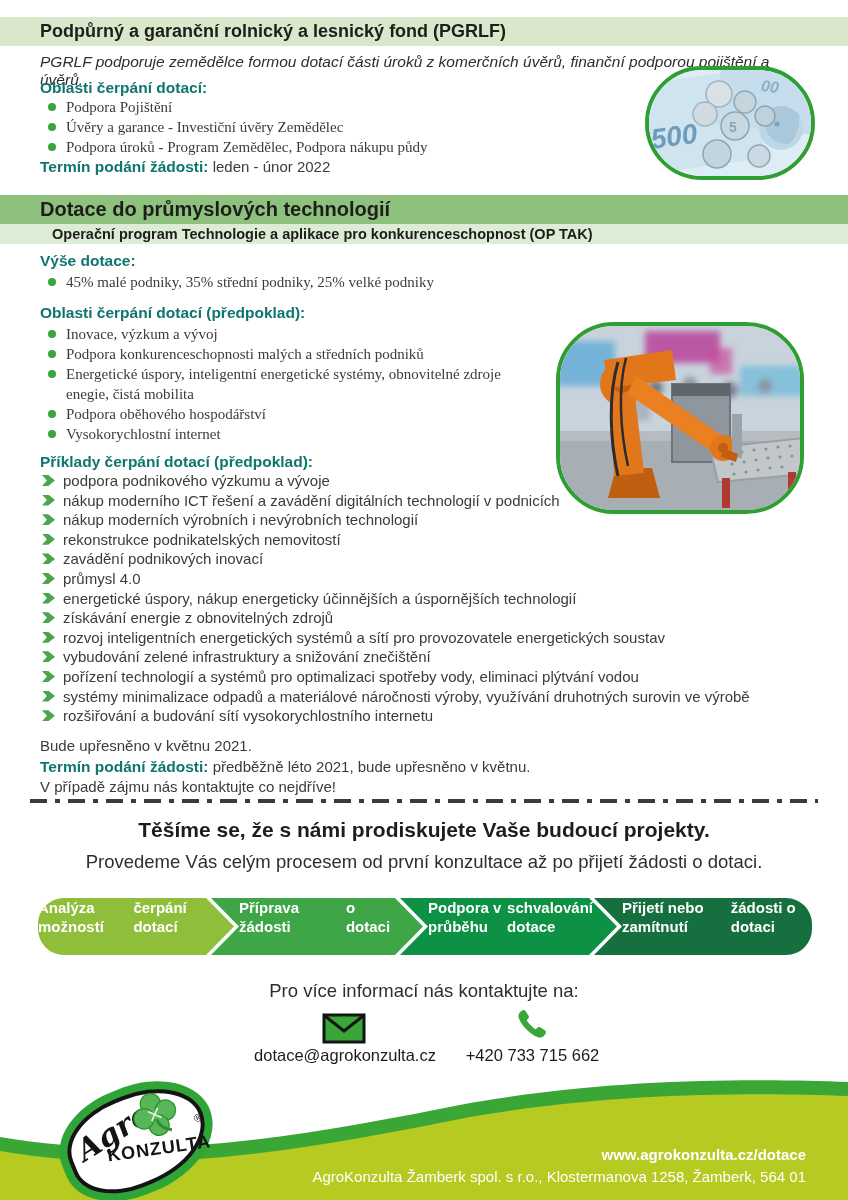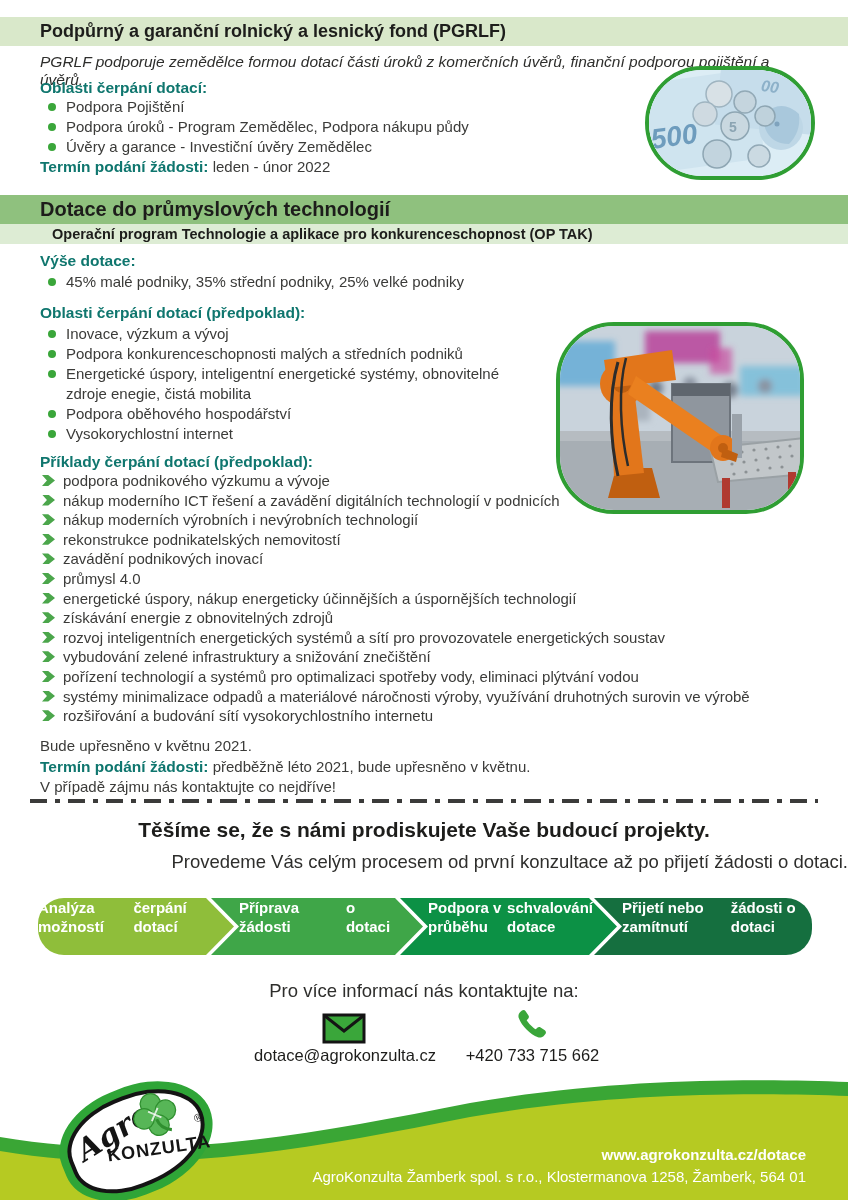--- a/index.html
+++ b/index.html
@@ -13,37 +13,37 @@
   .bar-green .t { font-size:20px; font-weight:bold; color:#1d1d1b; line-height:29px; padding-left:40px; }
   .bar-sub { position:absolute; left:0; top:224px; width:848px; height:20px; background:#ddecd4; }
   .bar-sub .t { font-size:14.5px; font-weight:bold; color:#1d1d1b; line-height:20px; padding-left:52px; }
 
   .abs { position:absolute; }
   .intro { left:40px; top:53px; width:760px; font-size:15.5px; font-style:italic; color:#2e2e2c; }
   .label { font-size:15.5px; font-weight:bold; color:#0f766e; }
   .body-line { font-size:15px; color:#3b3b39; }
 
   ul.dots { list-style:none; }
-  ul.dots li { display:flex; align-items:flex-start; line-height:20px; font-size:15px; }
+  ul.dots li { display:flex; align-items:flex-start; line-height:20px; font-size:15px;font-family:Liberation Serif, serif; }
   ul.dots li .dot { flex:0 0 auto; width:8px; height:8px; border-radius:50%; background:#3aa63a; margin:6px 10px 0 8px; }
 
   ul.arrows { list-style:none; }
   ul.arrows li { display:flex; align-items:flex-start; line-height:19.6px; font-size:15px; }
   ul.arrows li .arr { flex:0 0 auto; width:13px; height:11px; margin:4px 8px 0 2px;
       background:#4ba64b; clip-path:polygon(0 0, 48% 0, 100% 50%, 48% 100%, 0 100%, 38% 50%); }
 
   .photo { position:absolute; border-radius:58px; border:4px solid #2f9e33; overflow:hidden; background:#e8f3f8; }
   #money-photo { left:645px; top:66px; width:170px; height:114px; }
   #robot-photo { left:556px; top:322px; width:248px; height:192px; }
 
   .dashline { position:absolute; left:30px; top:799px; width:788px; height:4px;
       background:repeating-linear-gradient(90deg,#3b3b3a 0 17px, transparent 17px 25px, #3b3b3a 25px 30px, transparent 30px 38px); }
 
   .headline { position:absolute; left:0; top:818px; width:848px; text-align:center; font-size:21px; font-weight:bold; color:#1d1d1b; }
-  .subheadline { position:absolute; left:0; top:851px; width:848px; text-align:right; font-size:18.5px; color:#2e2e2c; }
+  .subheadline { position:absolute; left:0; top:851px; width:848px; text-align:center; font-size:18.5px; color:#2e2e2c; }
 
   
   .steps { position:absolute; left:38px; top:898px; width:774px; height:57px; }
   .step { position:absolute; top:0; height:57px; color:#fff; font-weight:bold; font-size:15px; line-height:19px;
       display:flex; flex-direction:row; justify-content:center; text-align:left; }
   .step-1 { left:0; width:196px; background:#8fbe3a; border-radius:26px 0 0 26px;
       clip-path:polygon(0 0, calc(100% - 28px) 0, 100% 50%, calc(100% - 28px) 100%, 0 100%); padding-right:24px; }
   .step-2 { left:173px; width:212px; background:#3fa648;
       clip-path:polygon(0 0, calc(100% - 28px) 0, 100% 50%, calc(100% - 28px) 100%, 0 100%, 28px 50%); padding:0 24px 0 28px; }
   .step-3 { left:362px; width:217px; background:#0c9145;
@@ -86,25 +86,25 @@
 
   <div class="abs label" style="left:40px; top:79px;">Oblasti čerpání dotací:</div>
 
   <ul class="dots abs" style="left:40px; top:97px; width:560px;">
     <li>
         <span class="dot"></span>
         <span>Podpora Pojištění</span>
       </li>
     <li>
         <span class="dot"></span>
+        <span>Úvěry a garance - Investiční úvěry Zemědělec</span>
+      </li>
+    <li>
+        <span class="dot"></span>
         <span>Podpora úroků - Program Zemědělec, Podpora nákupu půdy</span>
-      </li>
-    <li>
-        <span class="dot"></span>
-        <span>Úvěry a garance - Investiční úvěry Zemědělec</span>
       </li>
   </ul>
 
   <div class="abs body-line" style="left:40px; top:158px;">
     <span class="label">Termín podání žádosti:</span><span> leden - únor 2022</span>
   </div>
 
   <div class="photo" id="money-photo">
     <svg width="162" height="106" viewBox="0 0 162 106">
       <rect x="-6" y="-4" width="180" height="120" fill="#dcedf5"></rect>

